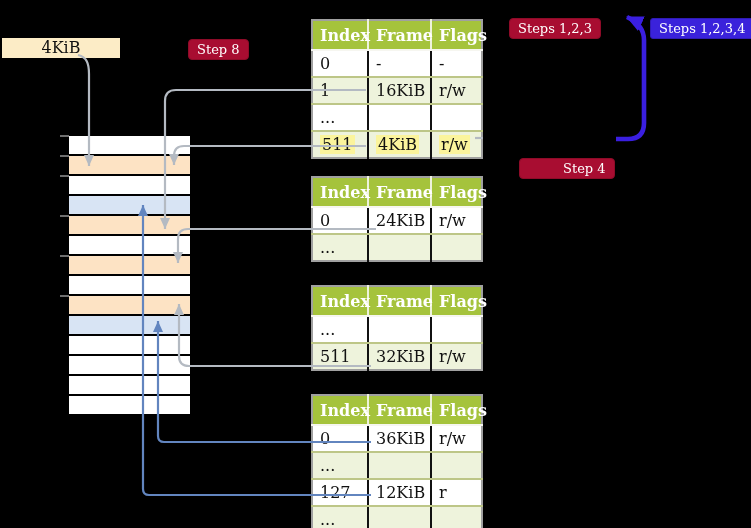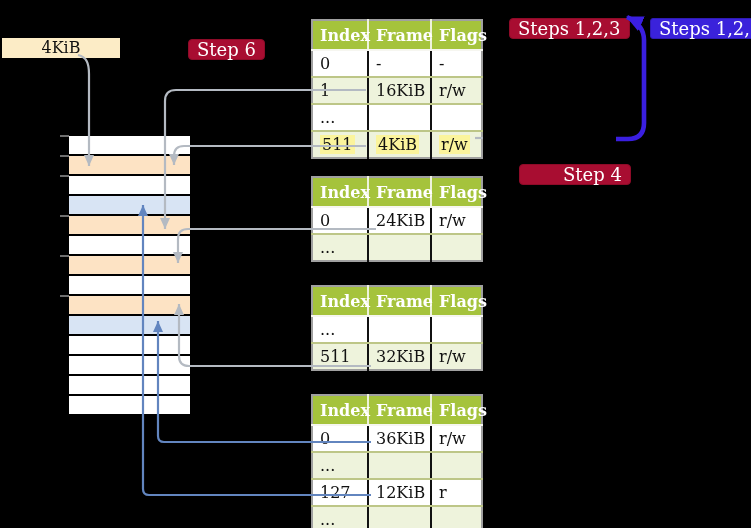--- a/index.html
+++ b/index.html
@@ -3,21 +3,21 @@
 <meta charset="utf-8">
 <style>
   html,body{margin:0;padding:0;background:#000;}
   #canvas{
     position:relative;width:751px;height:528px;background:var(--bg,#000);
     font-family:"DejaVu Serif","Liberation Serif",serif;overflow:hidden;
   }
   .abs{position:absolute;}
   
   .badge{
-    color:#fff;font-size:18px;line-height:17px;text-align:center;
+    color:#fff;font-size:13px;line-height:17px;text-align:center;
     border-radius:4px;padding:1px 8px;white-space:nowrap;
   }
   .badge.red{background:var(--label-red,#a80d31);border:1px solid #8e0b28;}
   .badge.blue{background:var(--label-blue,#3a22db);border:1px solid #2f1bb4;border-radius:3px;}
   
   #frame-box{
     left:2px;top:38px;width:118px;height:20px;background:var(--frame-box-bg,#fcecc6);
     color:#111;font-size:16px;line-height:20px;text-align:center;
   }
   
@@ -56,24 +56,24 @@
   #mBlue path{fill:var(--connector-blue,#6285bf);}
   #mBig path{fill:var(--big-arrow-blue,#3a1fe0);}
 </style>
 </head>
 <body>
 
 <div id="canvas">
 
   <div id="frame-box" class="abs">4KiB</div>
 
-  <div class="abs badge red" style="left:188px;top:39px;">Step 6</div>
+  <div class="abs badge red" style="left:188px;top:39px;">Step 8</div>
   <div class="abs badge red" style="left:509px;top:18px;">Steps 1,2,3</div>
   <div class="abs badge blue" style="left:650px;top:18px;">Steps 1,2,3,4</div>
-  <div class="abs badge red" style="left:519px;top:164px;padding-left:43px;">Step 4</div>
+  <div class="abs badge red" style="left:519px;top:158px;padding-left:43px;">Step 4</div>
 
   <div id="memory-column" class="abs">
       <div class="mrow white"></div>
       <div class="mrow peach"></div>
       <div class="mrow white"></div>
       <div class="mrow blue"></div>
       <div class="mrow peach"></div>
       <div class="mrow white"></div>
       <div class="mrow peach"></div>
       <div class="mrow white"></div>

